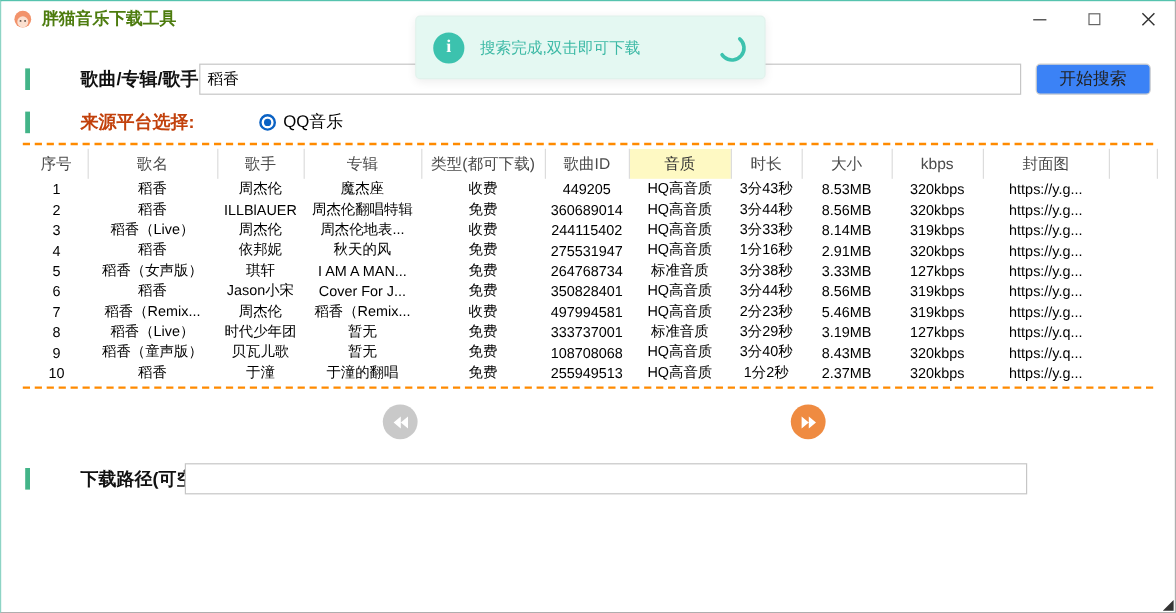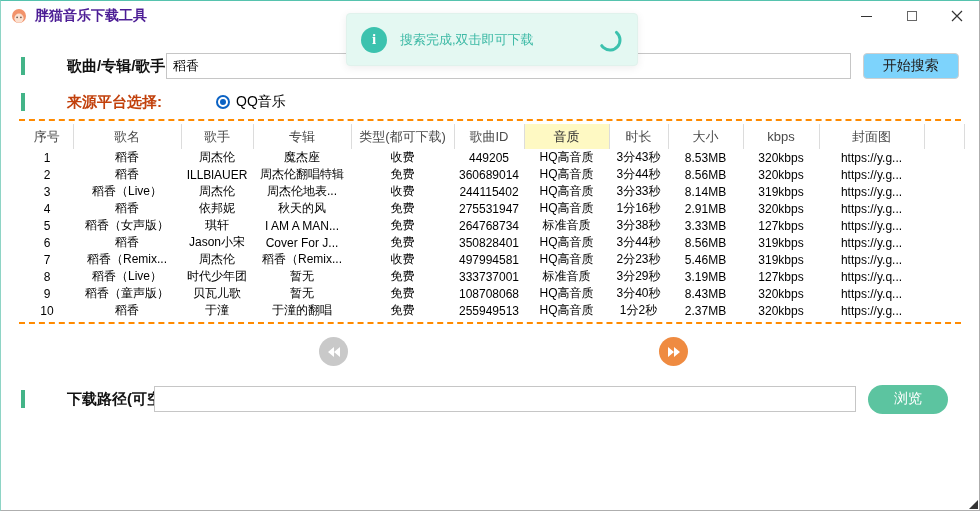--- a/index.html
+++ b/index.html
@@ -6,21 +6,21 @@
   html,body { width: 980px; height: 511px; }
   body { font-family: "Liberation Sans", sans-serif; background: #fff; position: relative; }
   .window {
     width: 980px; height: 511px; background: #fff; position: relative; overflow: hidden;
     border-top: 1px solid #56c3ae; border-left: 1px solid #8ed4c5;
     border-right: 1px solid #aeaeae; border-bottom: 1px solid #aeaeae;
   }
   
   .titlebar { height: 30px; display: flex; align-items: center; padding-left: 10px; }
   .app-icon { width: 16px; height: 16px; flex: 0 0 16px; }
-  .title-text { font-size: 14px; font-weight: bold; color: #4c1d95; margin-left: 8px; }
+  .title-text { font-size: 14px; font-weight: bold; color: #4d7c0f; margin-left: 8px; }
   .win-controls { margin-left: auto; display: flex; height: 100%; }
   .win-btn { width: 45px; height: 30px; display: flex; align-items: center; justify-content: center; cursor: default; }
   .glyph-min { width: 11px; border-top: 1px solid #333; }
   .glyph-max { width: 10px; height: 10px; border: 1px solid #666; }
   
   .toast {
     position: absolute; left: 345px; top: 12px; width: 292px; height: 53px; z-index: 9;
     background: #e4f8f2; border: 1px solid #e0f2ec; border-radius: 4px;
     display: flex; align-items: center; padding: 0 14px;
     box-shadow: 0 2px 8px rgba(0,0,0,0.07);
@@ -43,21 +43,21 @@
   .label-group { display: flex; align-items: center; gap: 36px; }
   .search-row .label-group { width: 145px; flex: 0 0 145px; }
   .download-row .label-group { width: 133px; flex: 0 0 133px; }
   .text-input {
     height: 26px; border: 1px solid #c6c6c6; background: #fff; font-size: 13px;
     padding: 0 6px; font-family: "Liberation Sans", sans-serif; color: #000; outline: none;
   }
   .search-input { width: 688px; }
   .download-input { width: 702px; }
   .search-btn {
-    margin-left: 12px; width: 97px; height: 26px; background: #7dd3fc; border: 1px solid #cfcfcf;
+    margin-left: 12px; width: 97px; height: 26px; background: #3b82f6; border: 1px solid #cfcfcf;
     border-radius: 4px; font-size: 14px; color: #222; font-family: "Liberation Sans", sans-serif;
   }
   .browse-btn {
     margin-left: 12px; width: 80px; height: 29px; background: #5cc4a0; border: none;
     border-radius: 15px; font-size: 14px; color: #fff; font-family: "Liberation Sans", sans-serif;
   }
   .radio-group { display: flex; align-items: center; margin-left: 54px; }
   .radio-outer {
     width: 14px; height: 14px; border-radius: 50%; border: 2px solid #0b62c4; background: #fff;
     display: flex; align-items: center; justify-content: center; flex: 0 0 14px;
@@ -345,17 +345,16 @@
       </svg>
     </div>
   </div>
 
   <div class="field-row download-row">
     <div class="label-group">
       <span class="accent-bar"></span>
       <span class="field-label">下载路径(可空):</span>
     </div>
     <input class="text-input download-input" type="text" value="" style="">
-    <button class="browse-btn">浏览</button>
   </div>
 
   <div class="resize-grip"></div>
 </div>
 
 </body></html>

